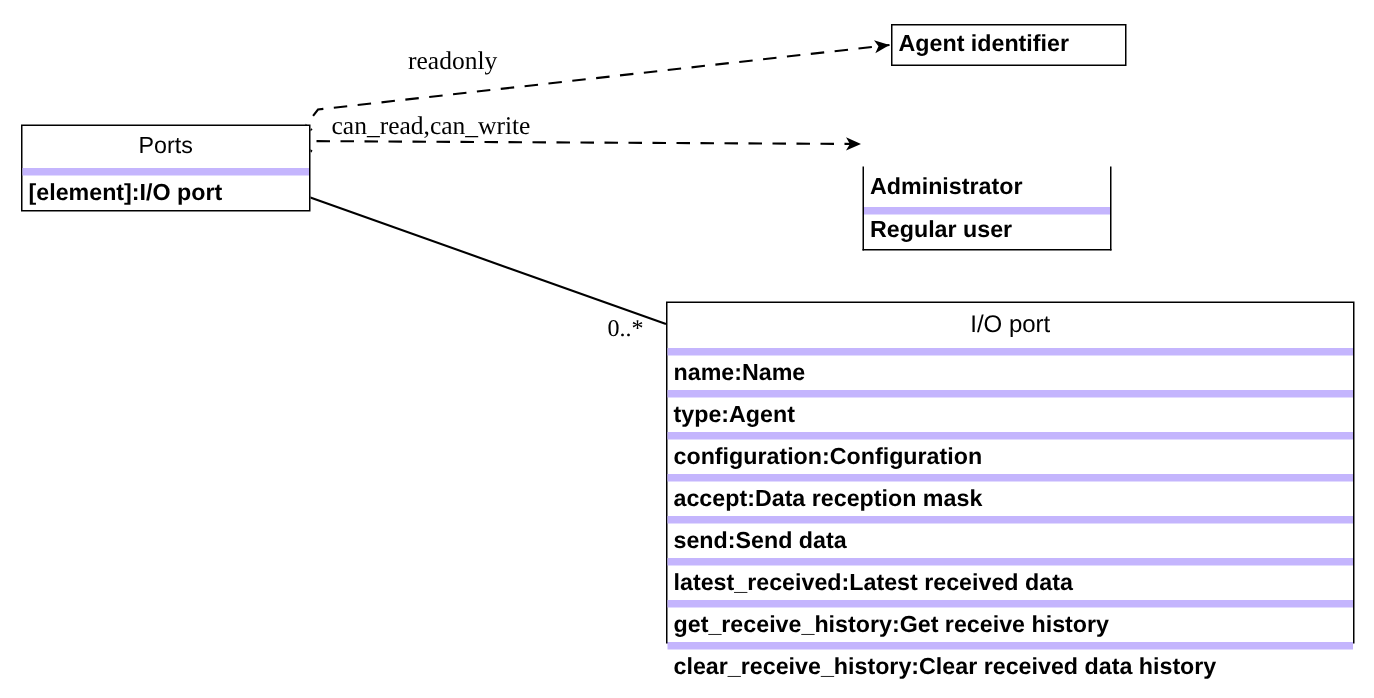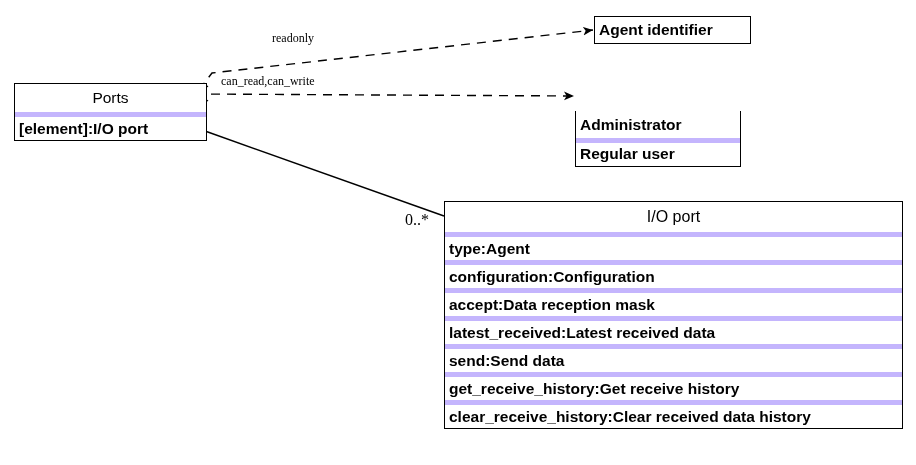--- a/index.html
+++ b/index.html
@@ -104,21 +104,21 @@
     top: 0;
     width: 916px;
     height: 465px;
     z-index: 1;
   }
 
   
   .edge-label {
     position: absolute;
     font-family: "Liberation Serif", serif;
-    font-size: 12px;
+    font-size: 17px;
     color: #000000;
     white-space: nowrap;
     background: transparent;
     z-index: 4;
   }
   #label-readonly { left: 272px; top: 31px; }
   #label-canread { left: 221px; top: 74px; }
   #label-multiplicity {
     left: 405px;
     top: 211px;
@@ -165,25 +165,26 @@
     <div class="uml-row row-attr">Agent identifier</div>
   </div>
 
   <div id="admin-user-sub">
     <div class="uml-row row-attr">Administrator</div>
     <div class="uml-row row-attr">Regular user</div>
   </div>
 
   <div class="uml-box" id="ioport-box">
     <div class="uml-row row-title">I/O port</div>
+    <div class="uml-row row-attr">name:Name</div>
     <div class="uml-row row-attr">type:Agent</div>
     <div class="uml-row row-attr">configuration:Configuration</div>
     <div class="uml-row row-attr">accept:Data reception mask</div>
+    <div class="uml-row row-attr">send:Send data</div>
     <div class="uml-row row-attr">latest_received:Latest received data</div>
-    <div class="uml-row row-attr">send:Send data</div>
     <div class="uml-row row-attr">get_receive_history:Get receive history</div>
     <div class="uml-row row-attr">clear_receive_history:Clear received data history</div>
   </div>
 
   <div class="edge-label" id="label-readonly">readonly</div>
   <div class="edge-label" id="label-canread">can_read,can_write</div>
   <div class="edge-label" id="label-multiplicity">0..*</div>
 
 </div>
 

